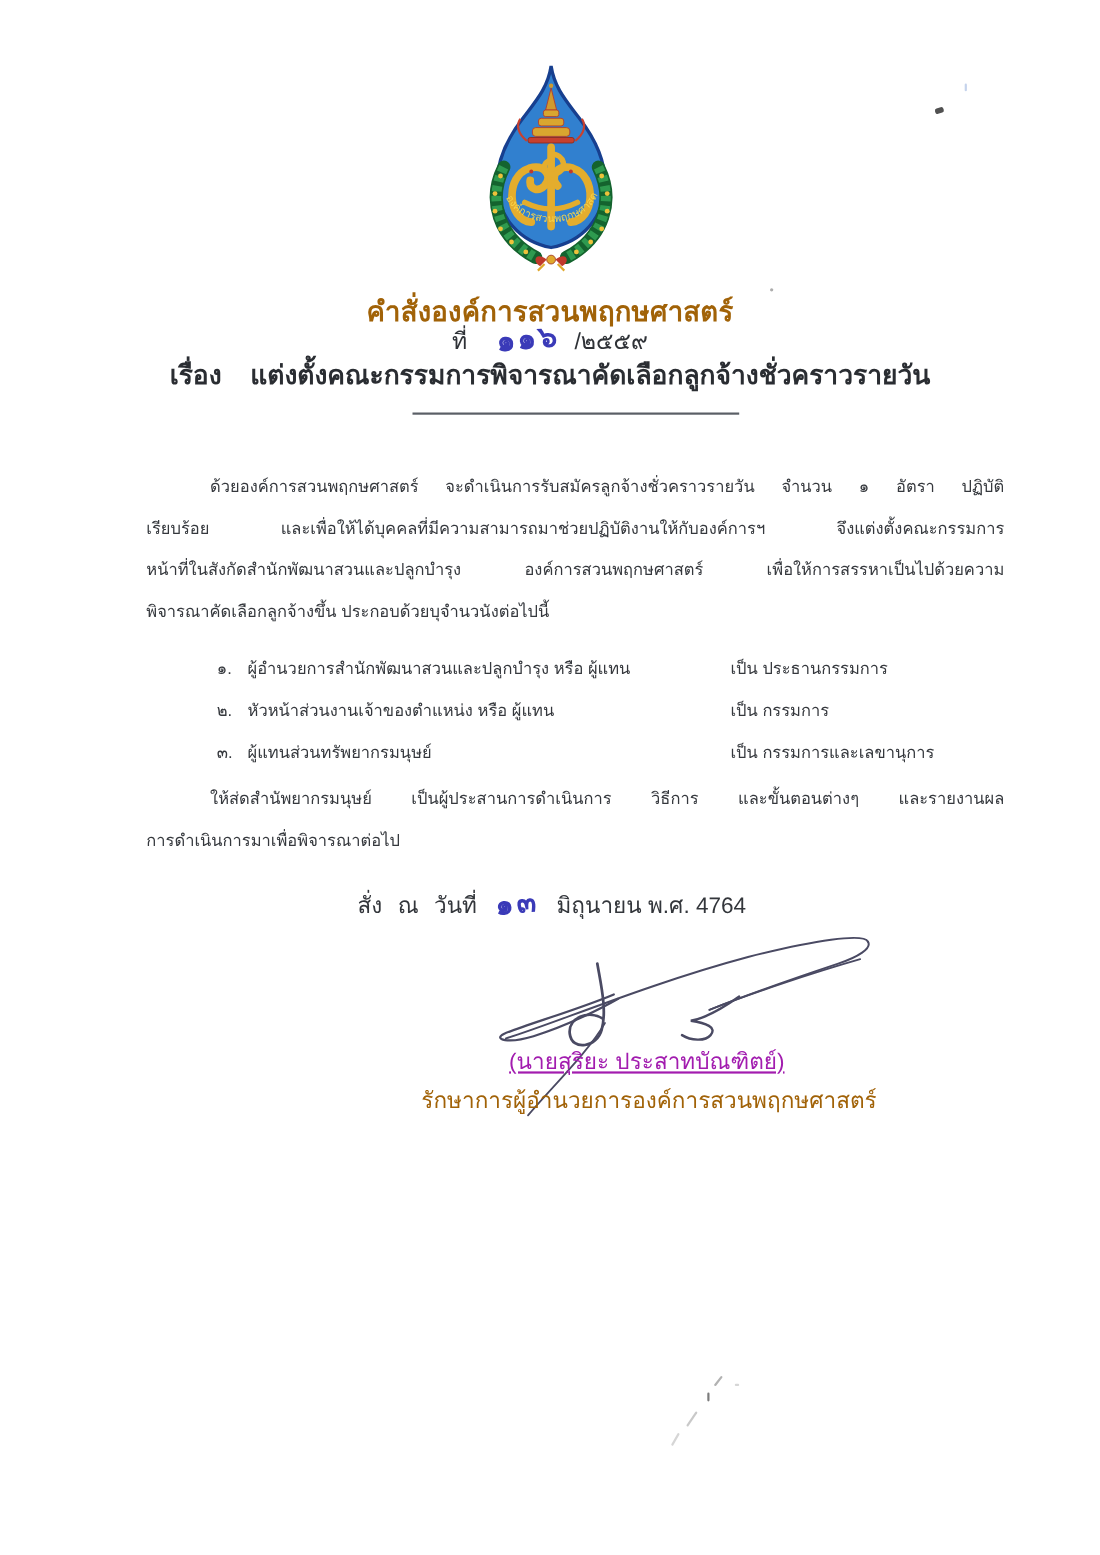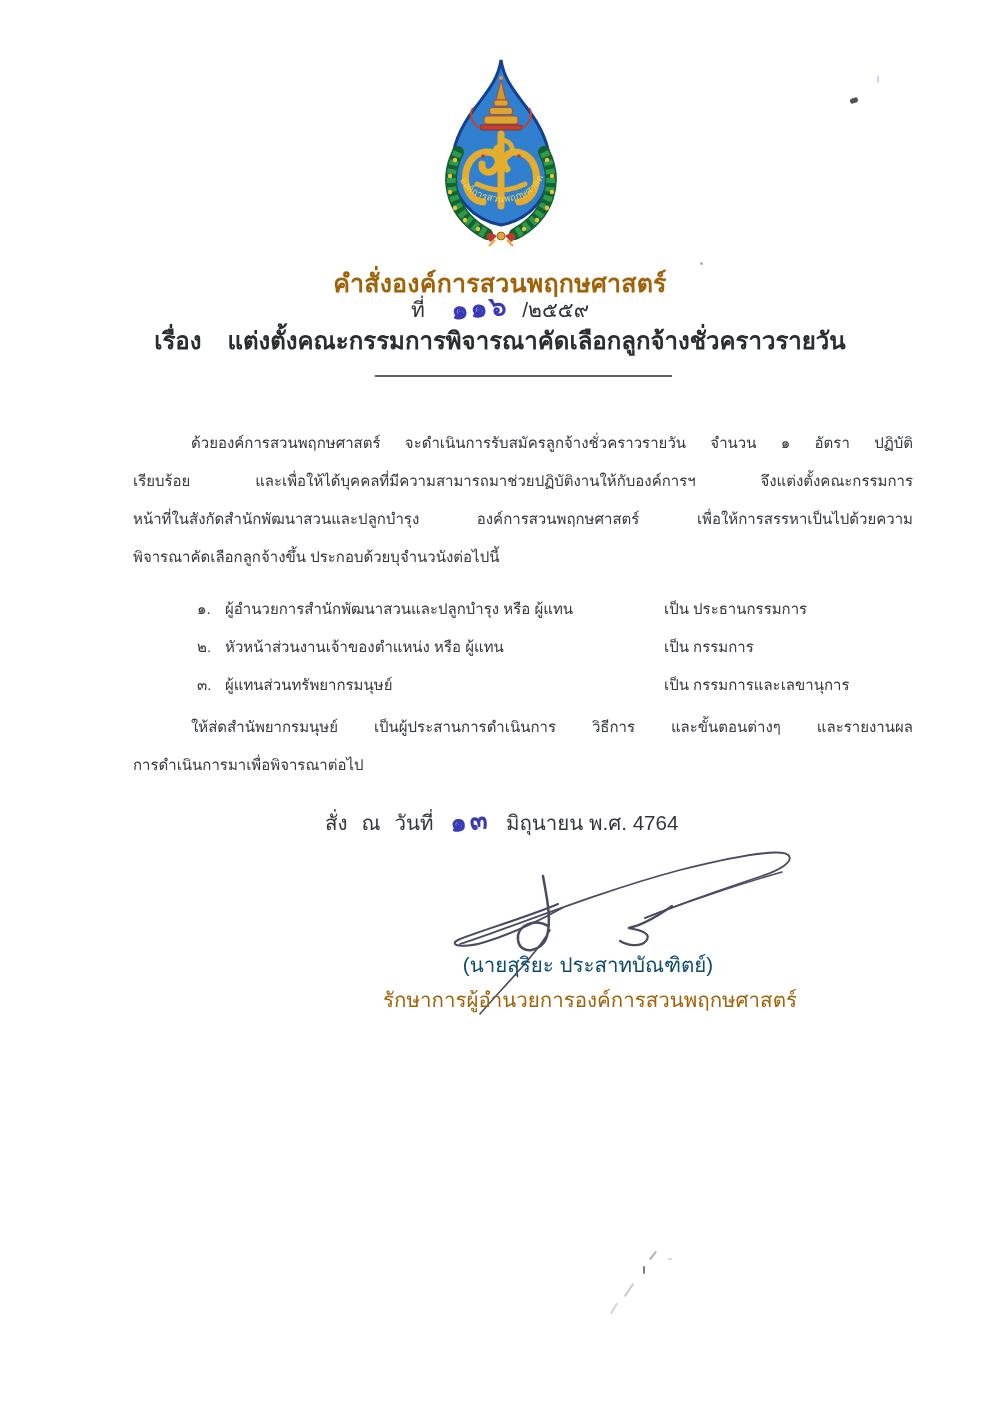--- a/index.html
+++ b/index.html
@@ -23,21 +23,21 @@
   .indent { text-indent:58px; }
   .just { text-align:justify; text-align-last:justify; }
   .committee { top:590px; left:133px; width:780px; font-size:15px; color:#35383d; }
   .committee .row { position:relative; height:38px; line-height:38px; padding-left:64px; }
   .committee .num { display:inline-block; width:28px; }
   .committee .result { position:absolute; left:512px; top:0;margin-left:19px; }
   .date-line { top:800px; left:325px; font-size:20.5px; color:#33363b; }
   .date-line .gap { display:inline-block; width:14px; }
   .date-line .hand { color:#3a3ab8; font-size:26px; font-weight:600; display:inline-block;
     transform:rotate(-6deg); margin:0 16px; letter-spacing:3px; }
-  .signer-name { top:948px; left:588px; transform:translateX(-50%); font-size:20.5px; color:#0c4a6e; white-space:nowrap; }
+  .signer-name { top:948px; left:588px; transform:translateX(-50%); font-size:20.5px; color:#a21caf; white-space:nowrap;text-decoration:underline; }
   .signer-title { top:983px; left:590px; transform:translateX(-50%); font-size:20.5px; color:#a16207; white-space:nowrap; }
   .artifact { position:absolute; background:#555; opacity:.55; border-radius:2px; }
 </style>
 </head>
 <body>
 
 <div class="page">
 
   <svg class="abs" style="left:425px; top:56px;" width="152" height="192" viewBox="0 0 152 192">
 

